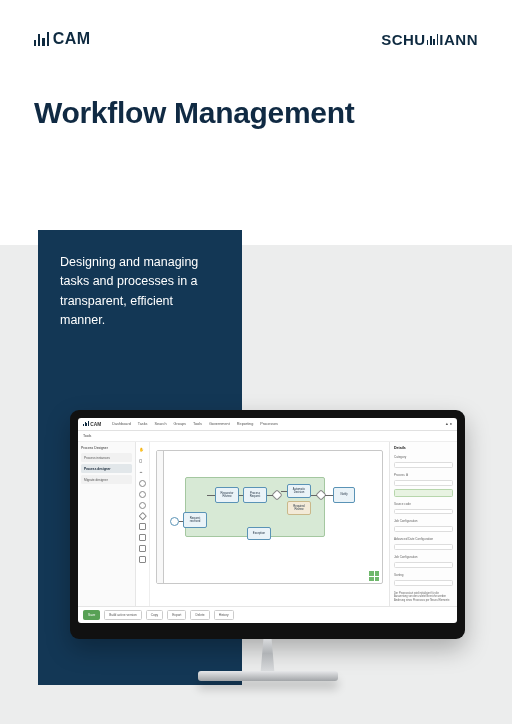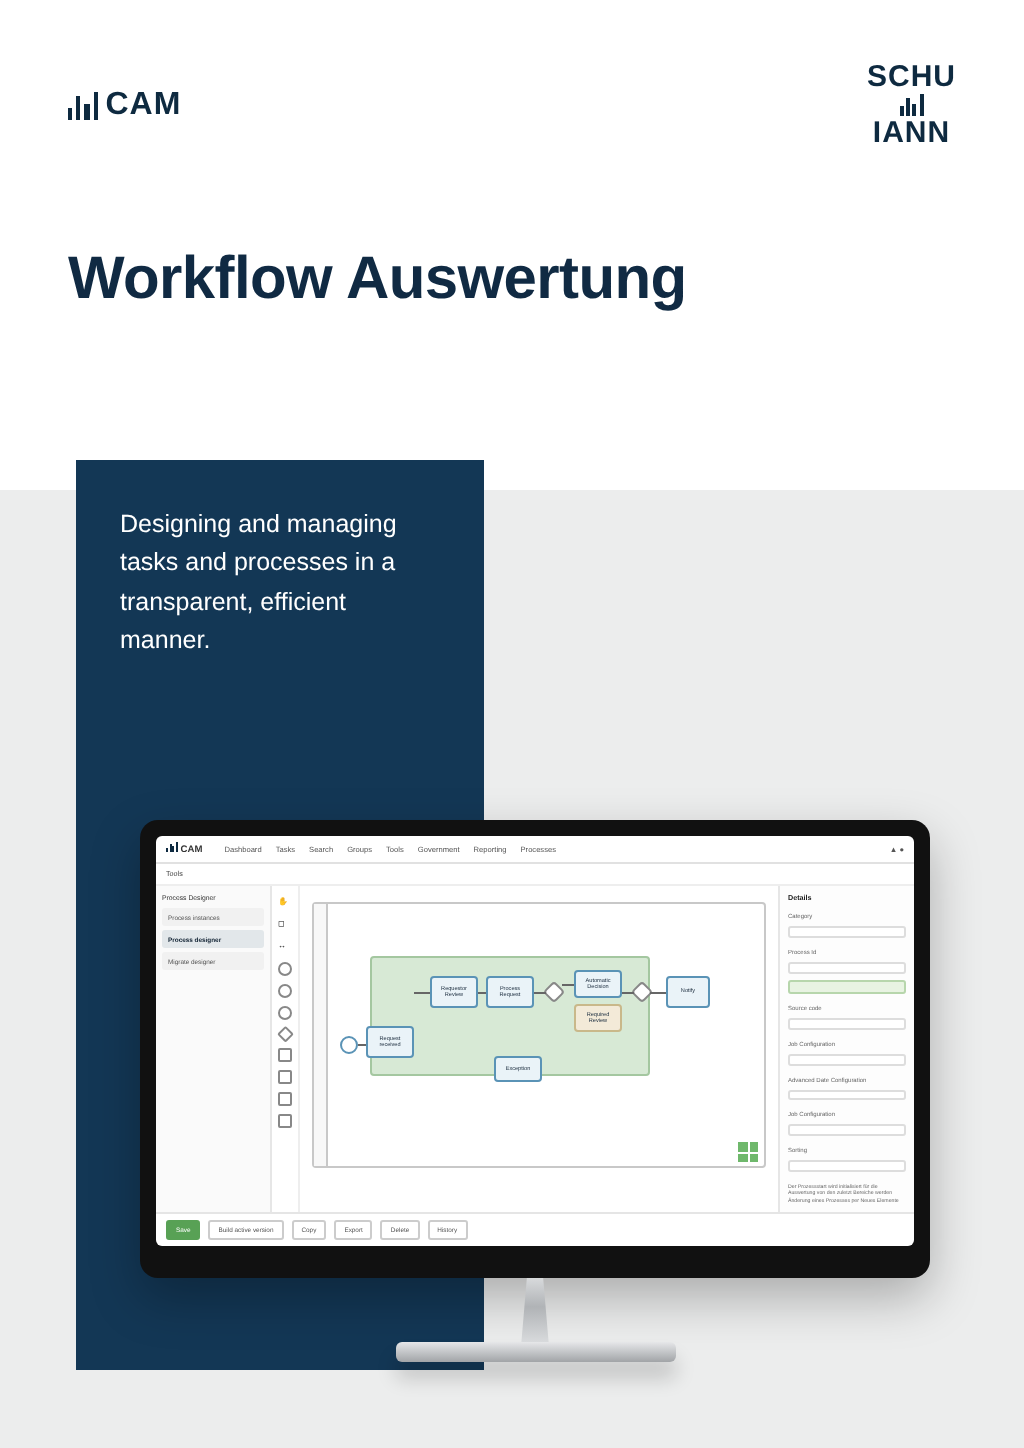--- a/index.html
+++ b/index.html
@@ -43,21 +43,20 @@
     background: #0e2a40;
     display: block;
   }
   .schu-logo {
     color: #0e2a40;
     font-weight: 600;
     font-size: 15px;
     letter-spacing: 0.5px;
     display: flex;
     align-items: center;
-    flex-direction: column;
   }
   .schu-bars {
     display: inline-flex;
     align-items: flex-end;
     gap: 1.5px;
     height: 11px;
     margin: 0 1px;
   }
   .schu-bars span {
     width: 1.8px;
@@ -319,21 +318,21 @@
       <span>SCHU</span>
       <span class="schu-bars">
         <span style="height:5px"></span>
         <span style="height:9px"></span>
         <span style="height:6px"></span>
         <span style="height:11px"></span>
       </span>
       <span>IANN</span>
     </div>
   </div>
-  <h1 class="main-title">Workflow Auswertung</h1>
+  <h1 class="main-title">Workflow Management</h1>
 </div>
 
 <div class="gray-panel"></div>
 
 <div class="navy-panel">
   <p class="navy-text">Designing and managing tasks and processes in a transparent, efficient manner.</p>
 </div>
 
 <div class="monitor">
   <div class="bezel">

